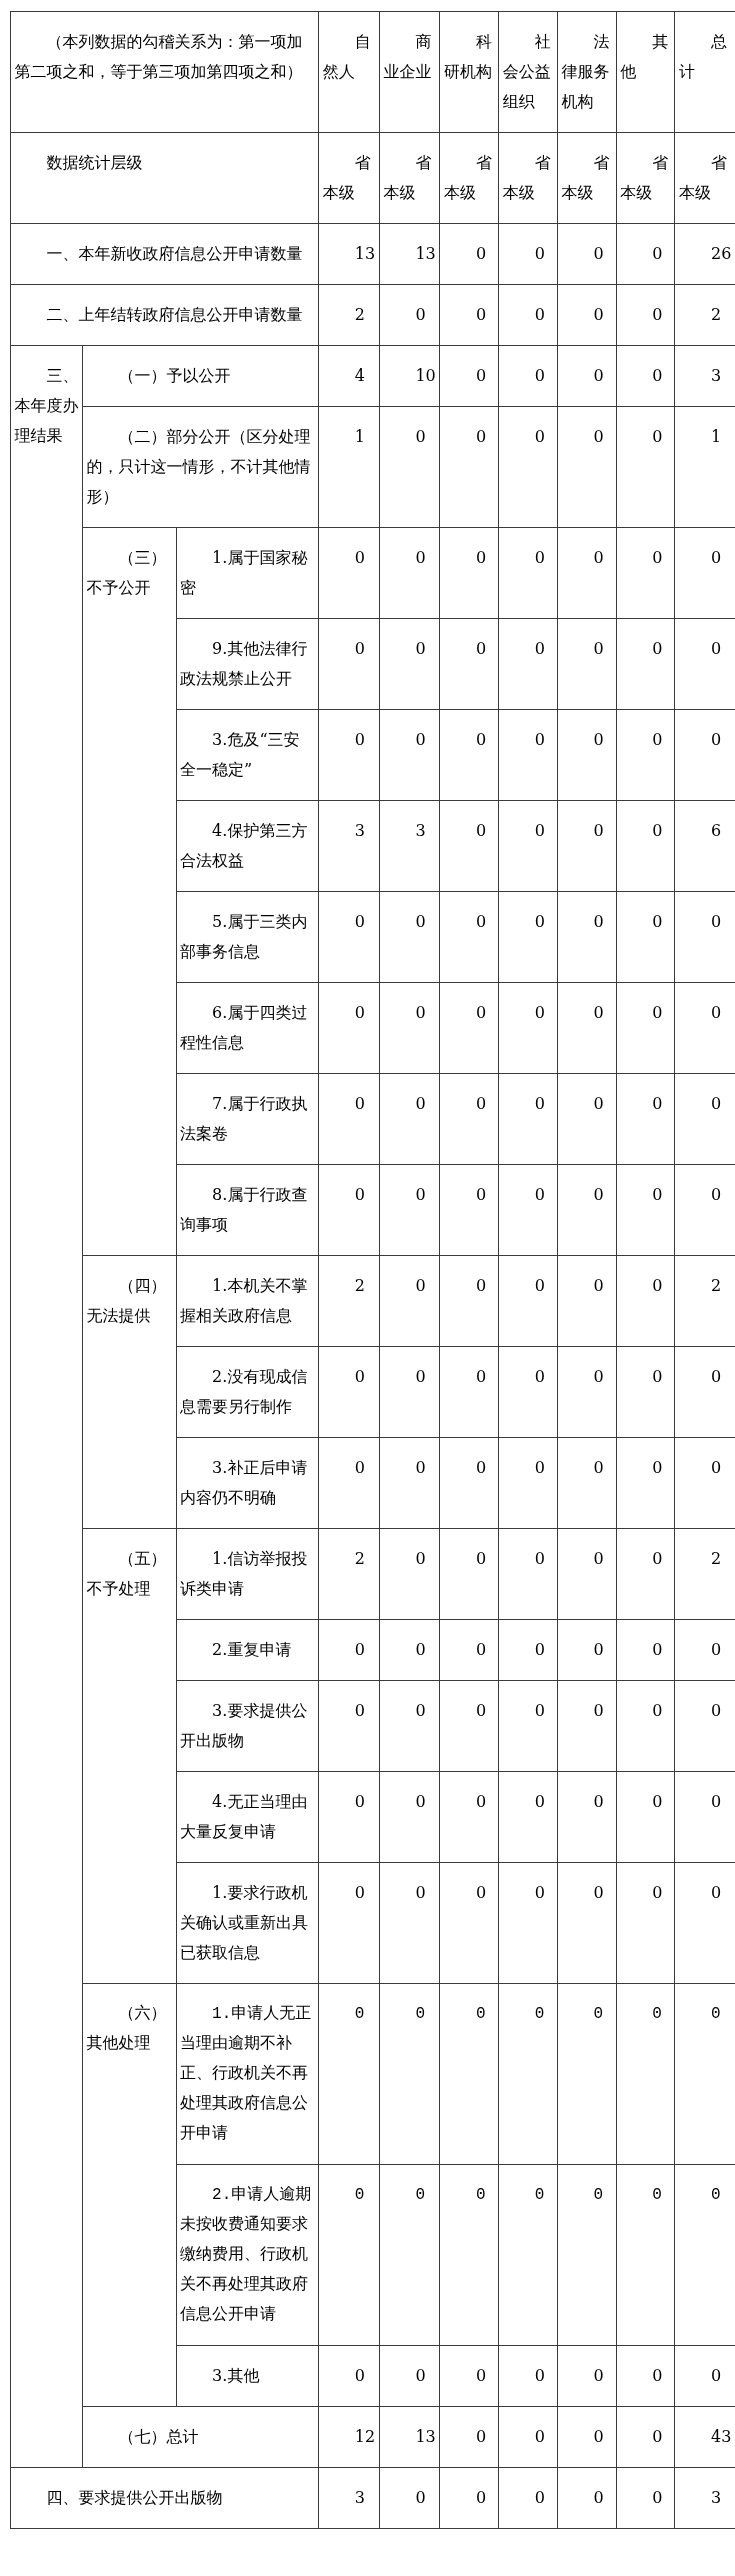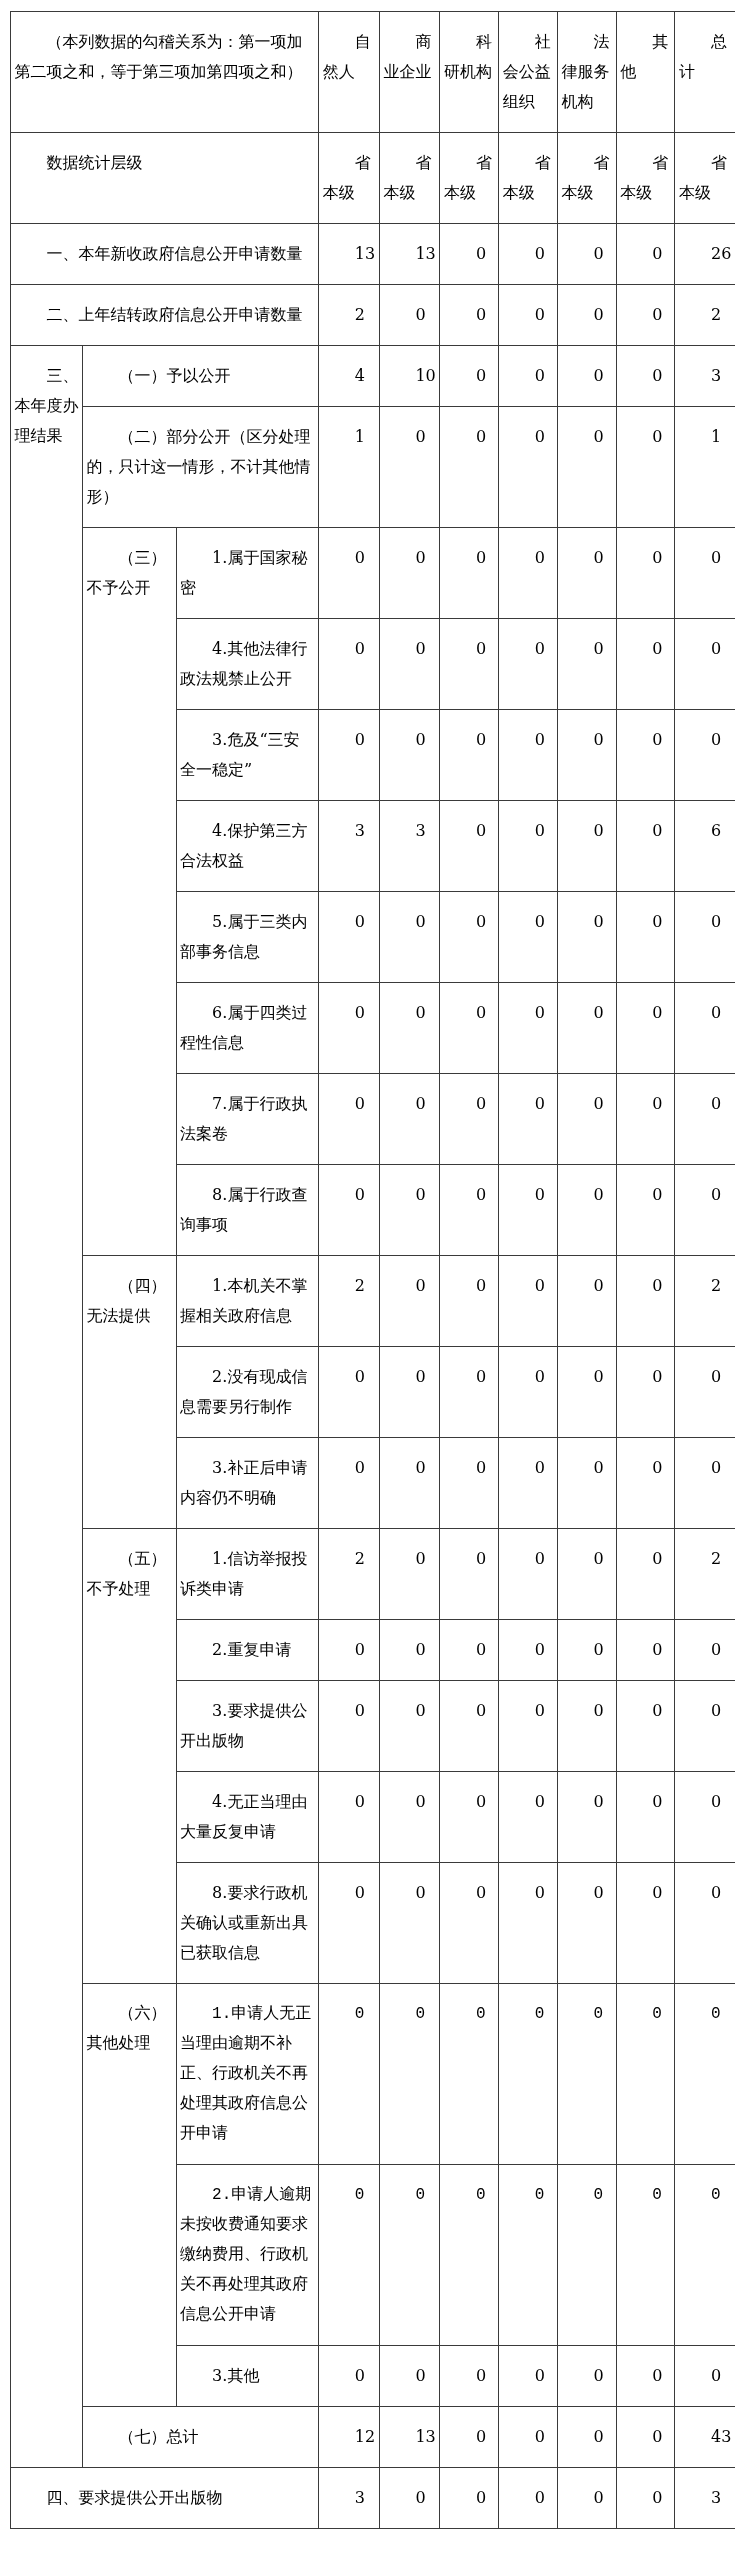--- a/index.html
+++ b/index.html
@@ -129,21 +129,21 @@
     <td>1.属于国家秘密</td>
     <td class="vcell">0</td>
     <td class="vcell">0</td>
     <td class="vcell">0</td>
     <td class="vcell">0</td>
     <td class="vcell">0</td>
     <td class="vcell">0</td>
     <td class="vcell">0</td>
   </tr>
   <tr class="rh2">
-    <td>4.其他法律行政法规禁止公开</td>
+    <td>9.其他法律行政法规禁止公开</td>
     <td class="vcell">0</td>
     <td class="vcell">0</td>
     <td class="vcell">0</td>
     <td class="vcell">0</td>
     <td class="vcell">0</td>
     <td class="vcell">0</td>
     <td class="vcell">0</td>
   </tr>
   <tr class="rh2">
     <td>3.危及“三安全一稳定”</td>
@@ -273,21 +273,21 @@
     <td>4.无正当理由大量反复申请</td>
     <td class="vcell">0</td>
     <td class="vcell">0</td>
     <td class="vcell">0</td>
     <td class="vcell">0</td>
     <td class="vcell">0</td>
     <td class="vcell">0</td>
     <td class="vcell">0</td>
   </tr>
   <tr class="rh3">
-    <td>8.要求行政机关确认或重新出具已获取信息</td>
+    <td>1.要求行政机关确认或重新出具已获取信息</td>
     <td class="vcell">0</td>
     <td class="vcell">0</td>
     <td class="vcell">0</td>
     <td class="vcell">0</td>
     <td class="vcell">0</td>
     <td class="vcell">0</td>
     <td class="vcell">0</td>
   </tr>
 
   <tr class="rh5">

